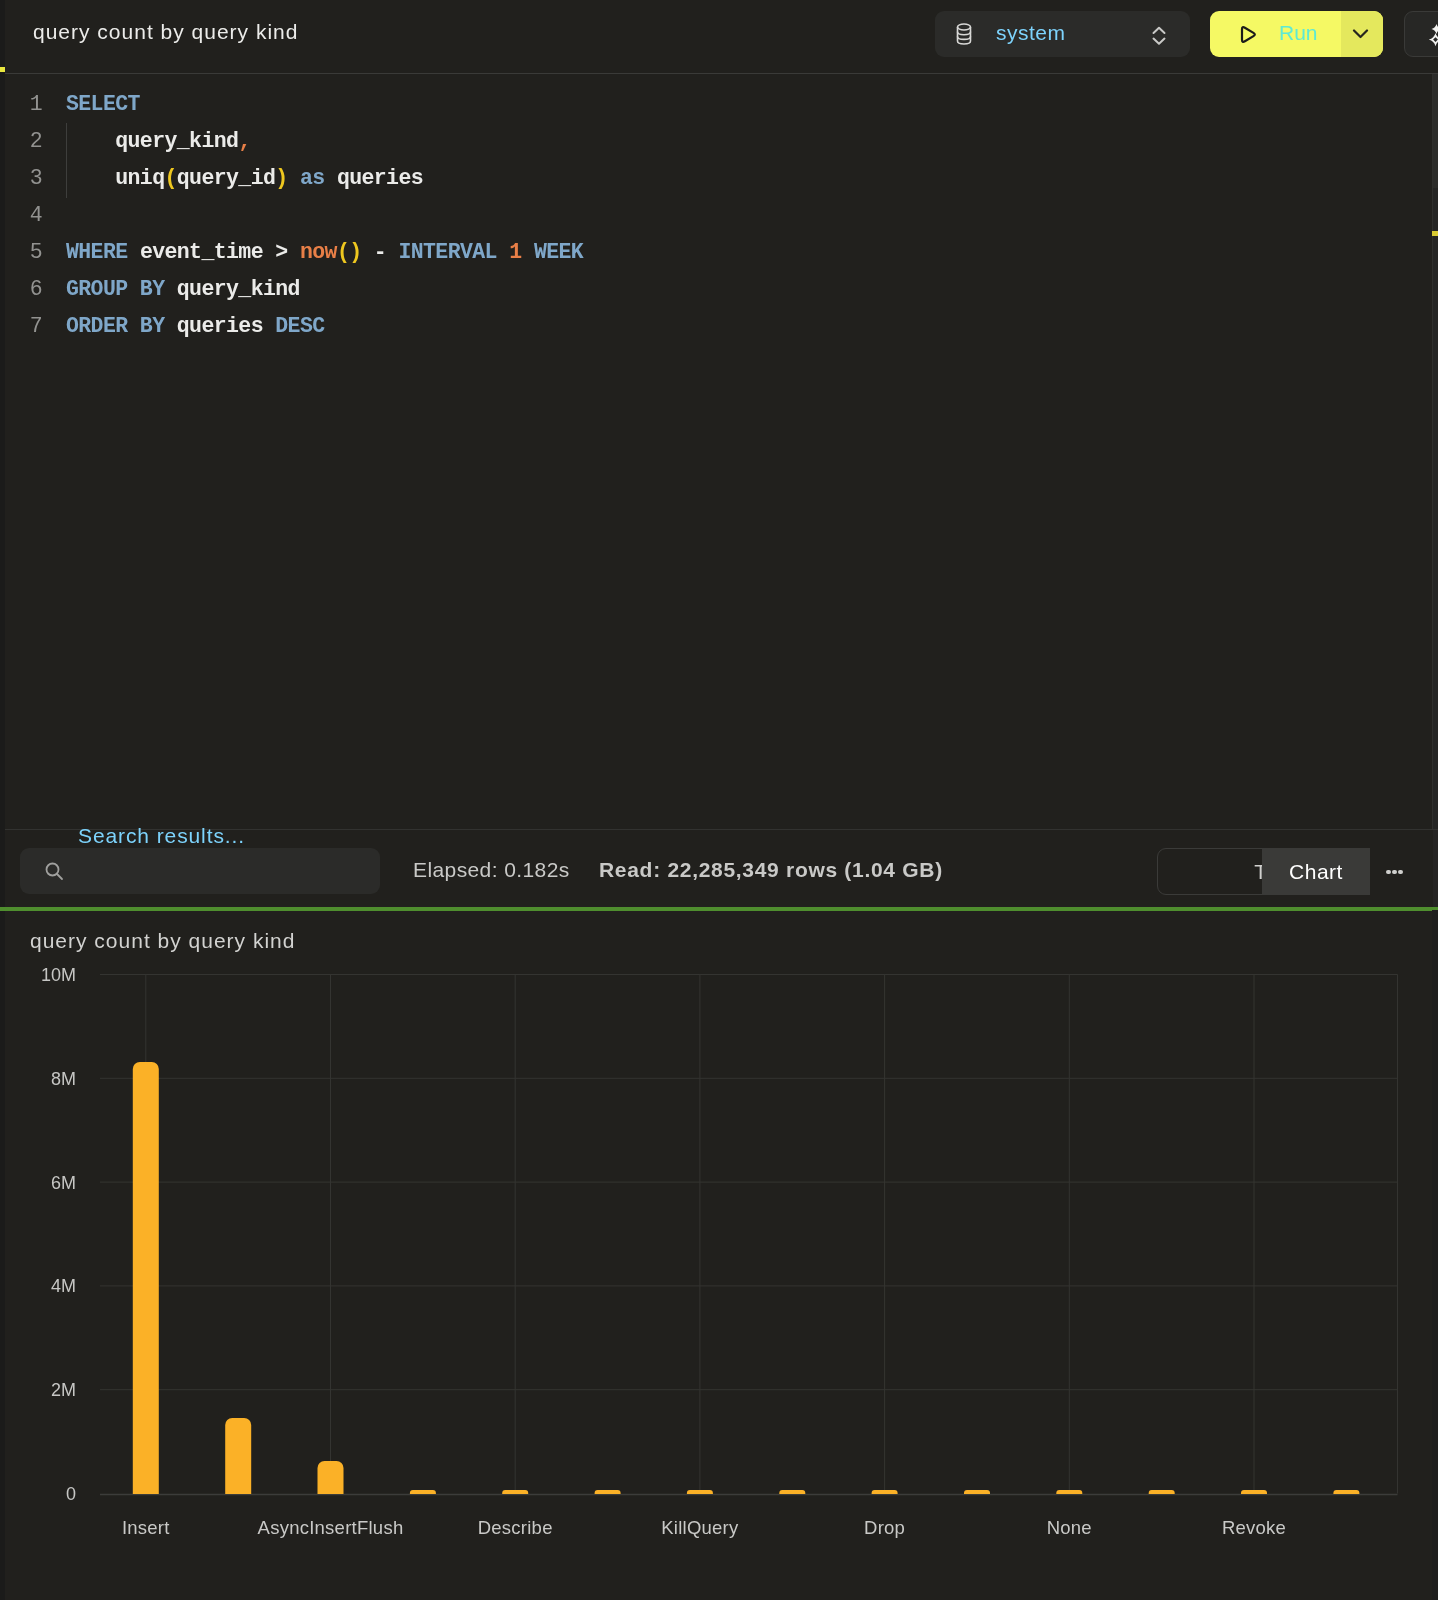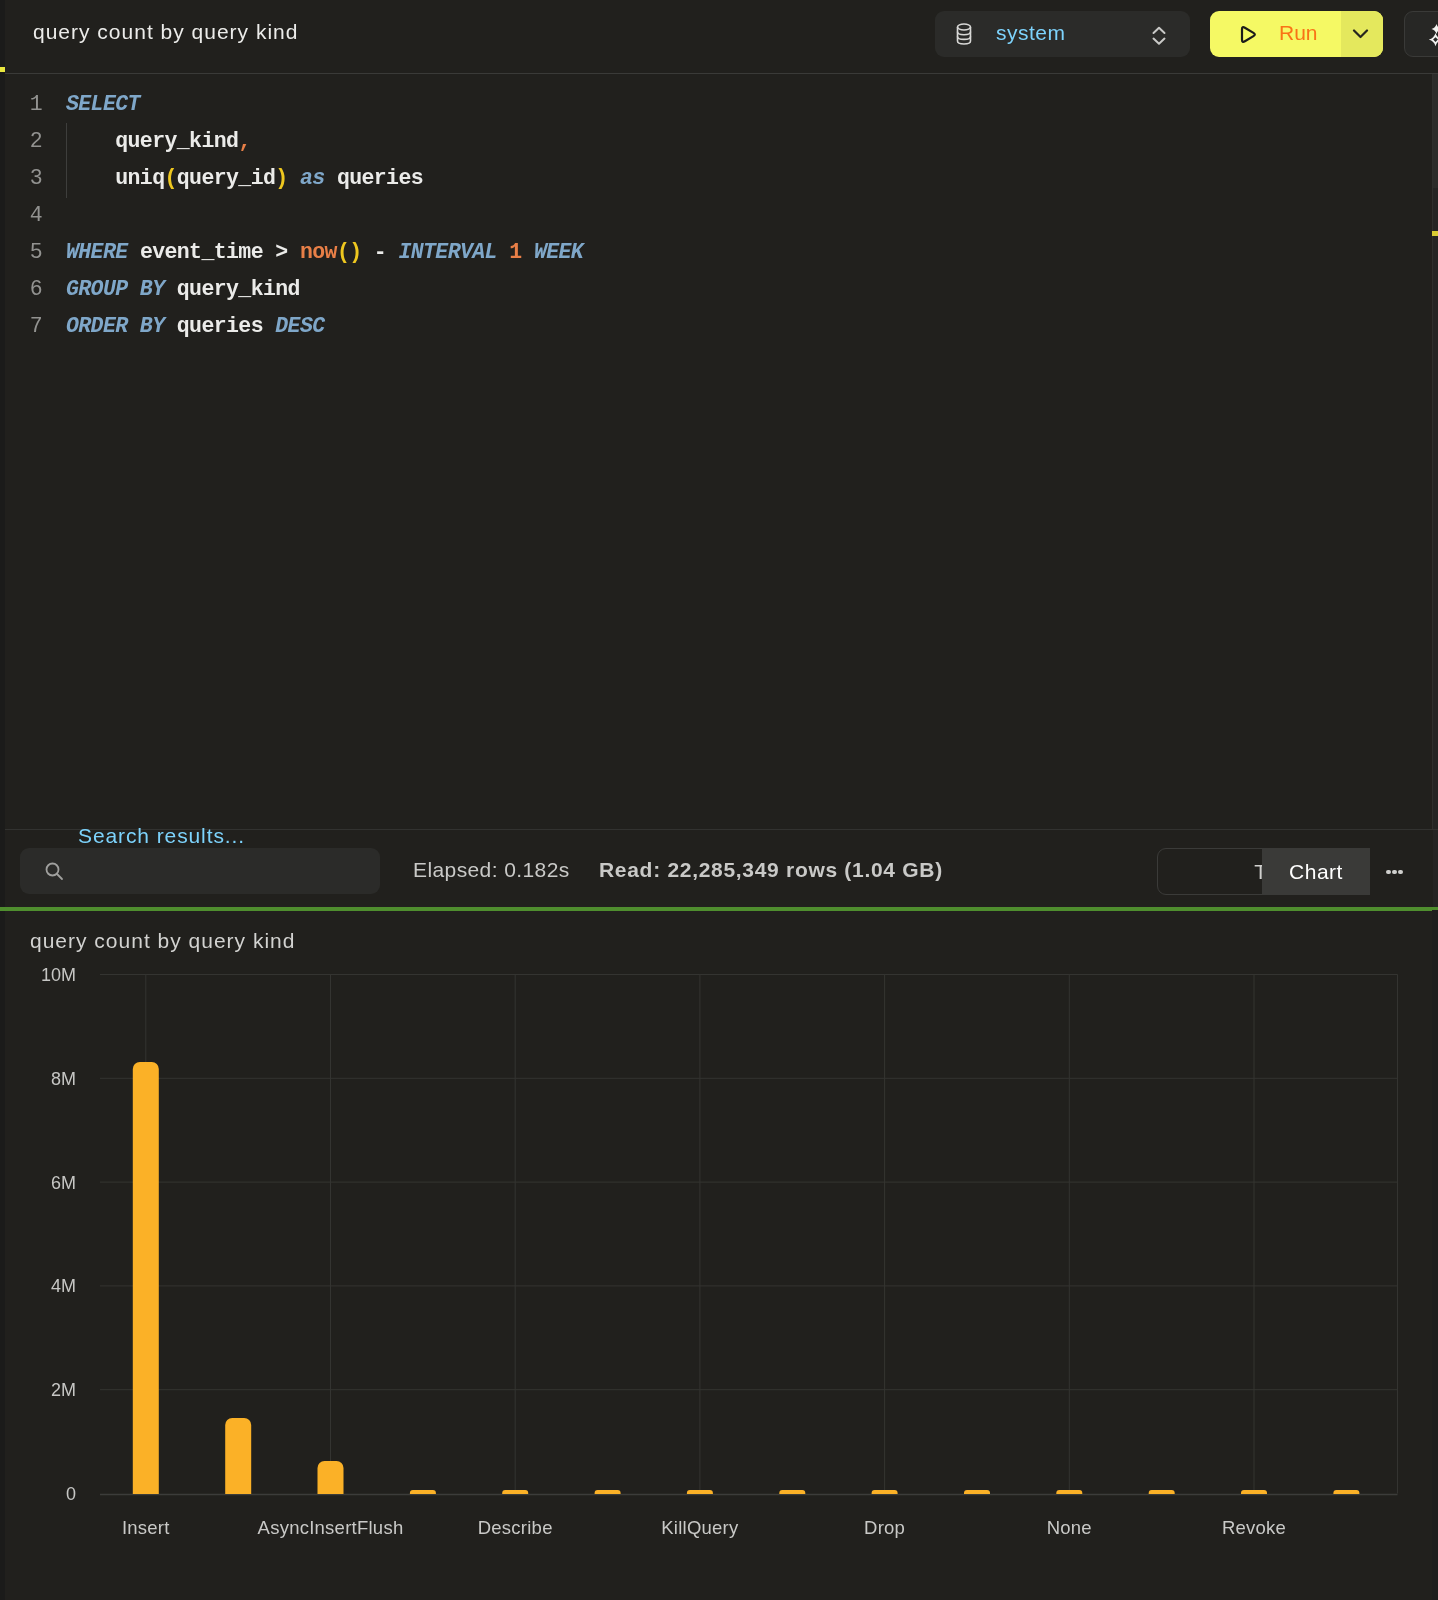--- a/index.html
+++ b/index.html
@@ -14,32 +14,32 @@
   
   #topbar { left:5px; top:0; width:1433px; height:74px; border-bottom:1px solid #3a3a38; }
   #title { left:33px; top:20px; font-size:21px; letter-spacing:1px; color:#ececea; }
   #yellowTick { left:0; top:67px; width:5px; height:5px; background:#e9e73f; }
 
   #dbsel { left:935px; top:11px; width:255px; height:46px; background:#2b2b29; border-radius:9px; }
   #dbtext { left:996px; top:21px; font-size:21px; letter-spacing:0.5px; color:#7dd3fc; }
 
   #runbtn { left:1210px; top:11px; width:173px; height:46px; background:#f5f964; border-radius:9px; }
   #runsplit { left:1341px; top:11px; width:42px; height:46px; background:#e4e85d; border-radius:0 9px 9px 0; }
-  #runtext { left:1279px; top:21px; font-size:21px; color:#f97316; font-weight:500; }
+  #runtext { left:1279px; top:21px; font-size:21px; color:#5eead4; font-weight:500; }
 
   #sparklebtn { left:1404px; top:11px; width:56px; height:46px; background:#272725; border:1px solid #3a3a38; border-radius:9px; }
   #gutterline { left:1432px; top:74px; width:1px; height:755px; background:#2f2f2d; }
   #minimap { left:1433px; top:74px; width:5px; height:755px; background:#252524; }
   #minithumb { left:1433px; top:74px; width:5px; height:114px; background:#2c2c2a; }
   #minimark { left:1432px; top:231px; width:6px; height:5px; background:#d9cb33; }
 
   #code { left:0; top:0; width:1438px; height:1600px; font-family:"Liberation Mono", monospace; font-size:21.5px; font-weight:700; letter-spacing:-0.59px; line-height:37px; white-space:pre; }
   .lnum { position:absolute; left:0; width:42px; text-align:right; color:#929290; font-weight:400; }
   .cline { position:absolute; left:66px; }
-  .kw { color:#7fa7c9;font-style:italic; }
+  .kw { color:#7fa7c9; }
   .id { color:#ebebe9; }
   .pa { color:#eec71f; }
   .or { color:#e87f47; }
   .st { color:#a9b263; }
   #indentguide { left:66px; top:123px; width:1px; height:75px; background:#3e3e3c; }
 
   
   #toolbar { left:5px; top:829px; width:1433px; height:77px; border-top:1px solid #323230; }
   #searchbox { left:20px; top:848px; width:360px; height:46px; background:#2b2b29; border-radius:9px; }
   #searchtext { left:78px; top:824px; font-size:21px; letter-spacing:0.9px; color:#7dd3fc; }

